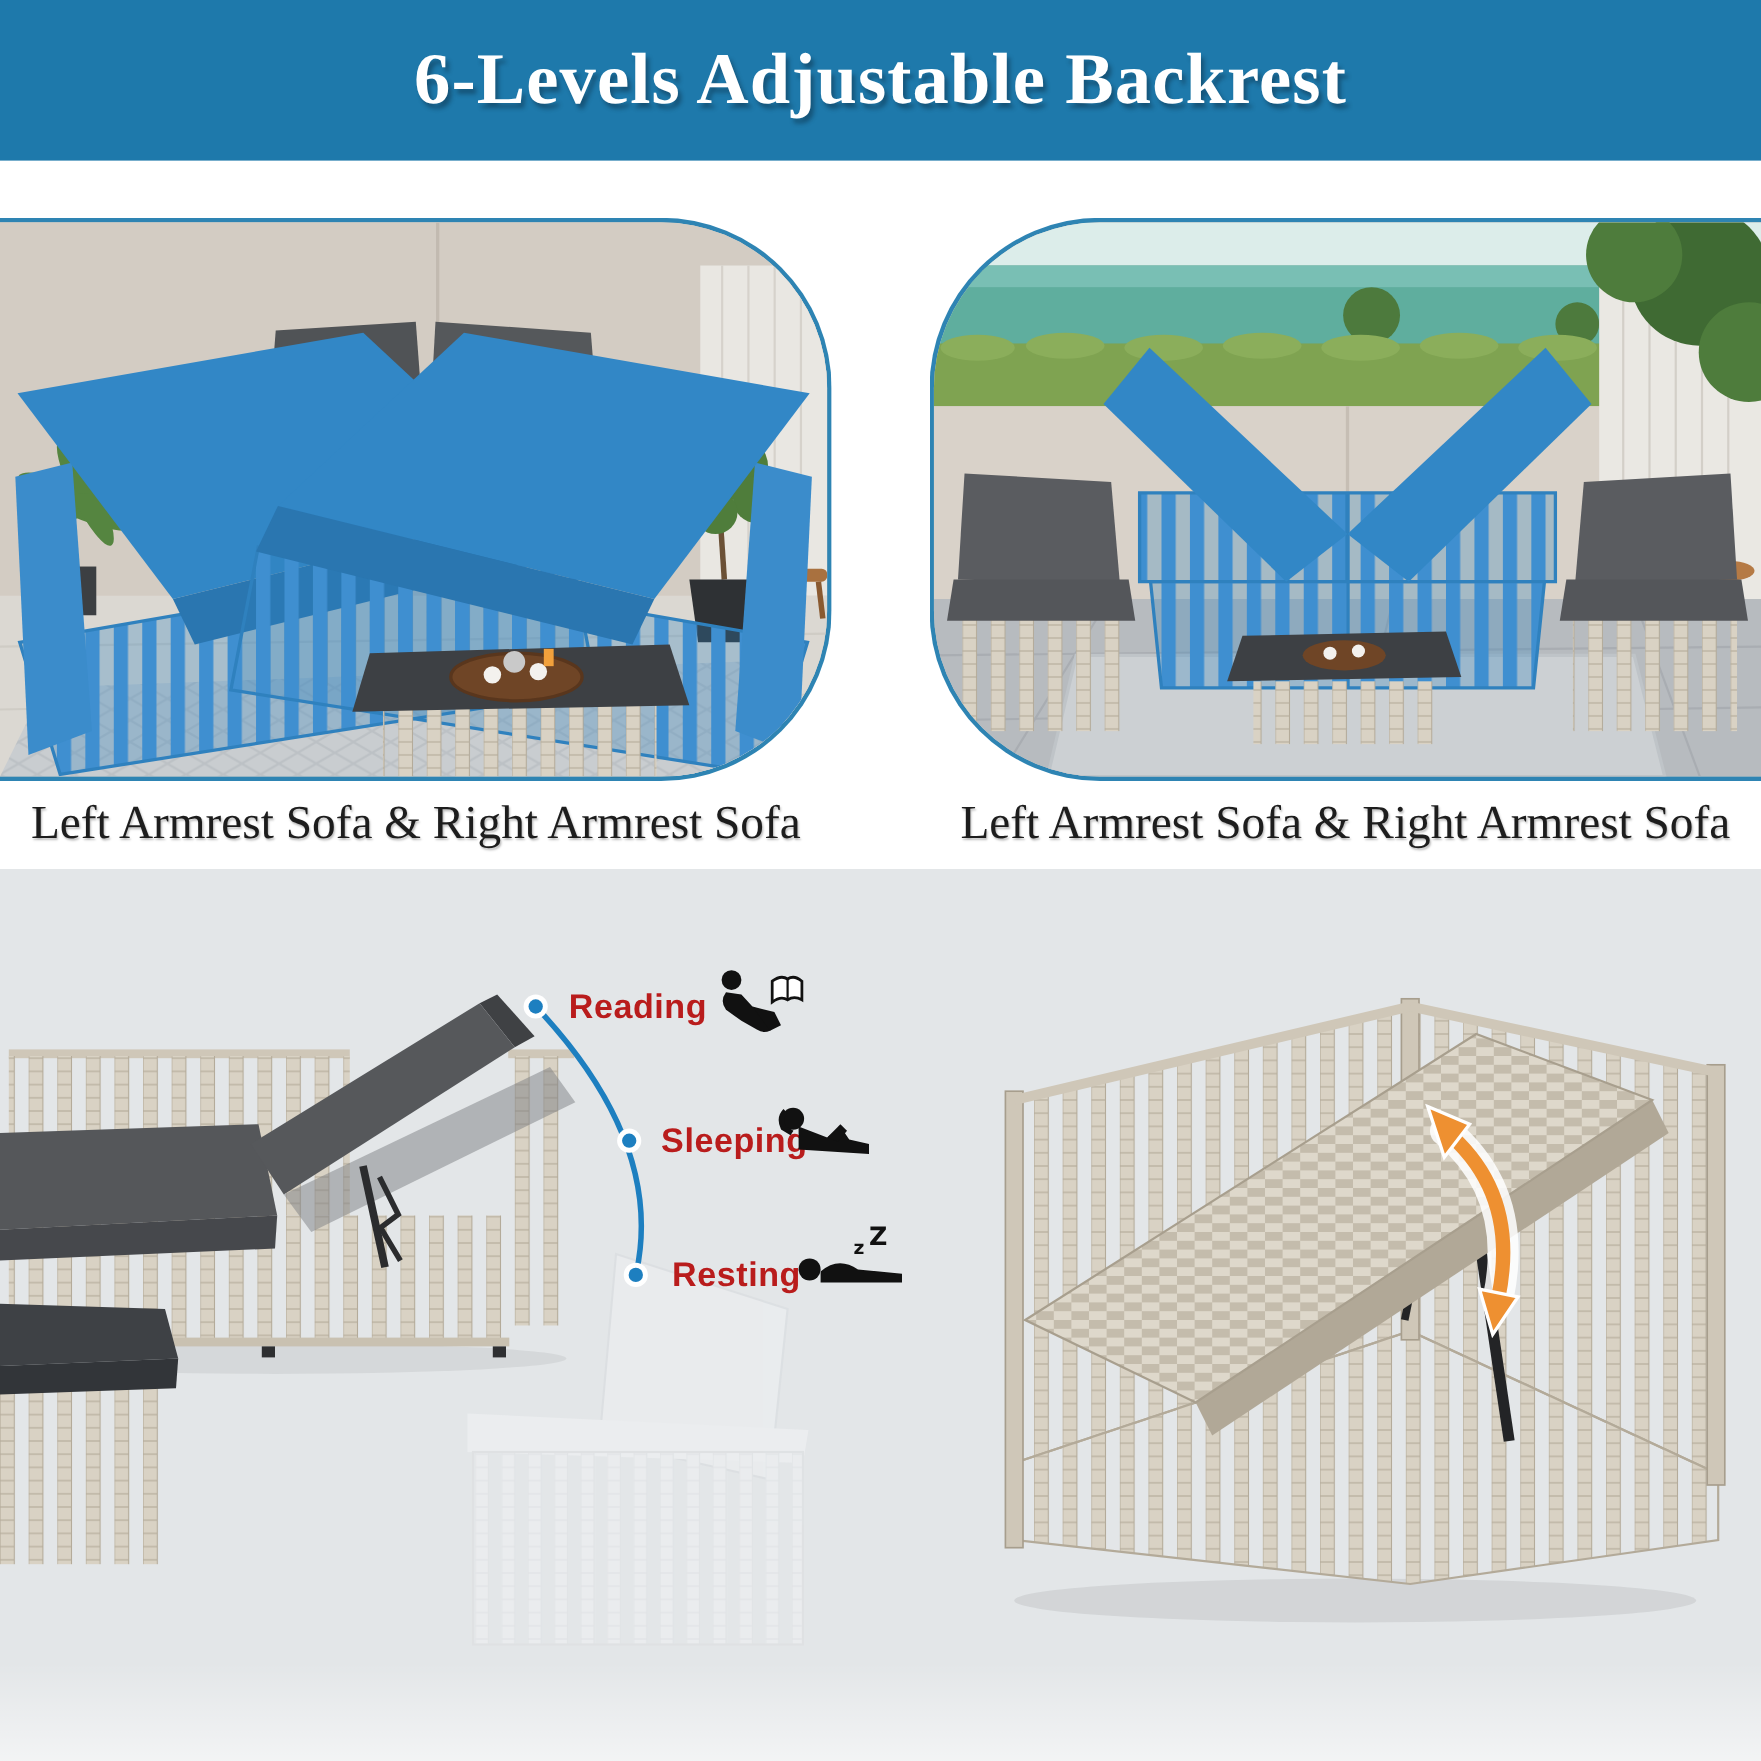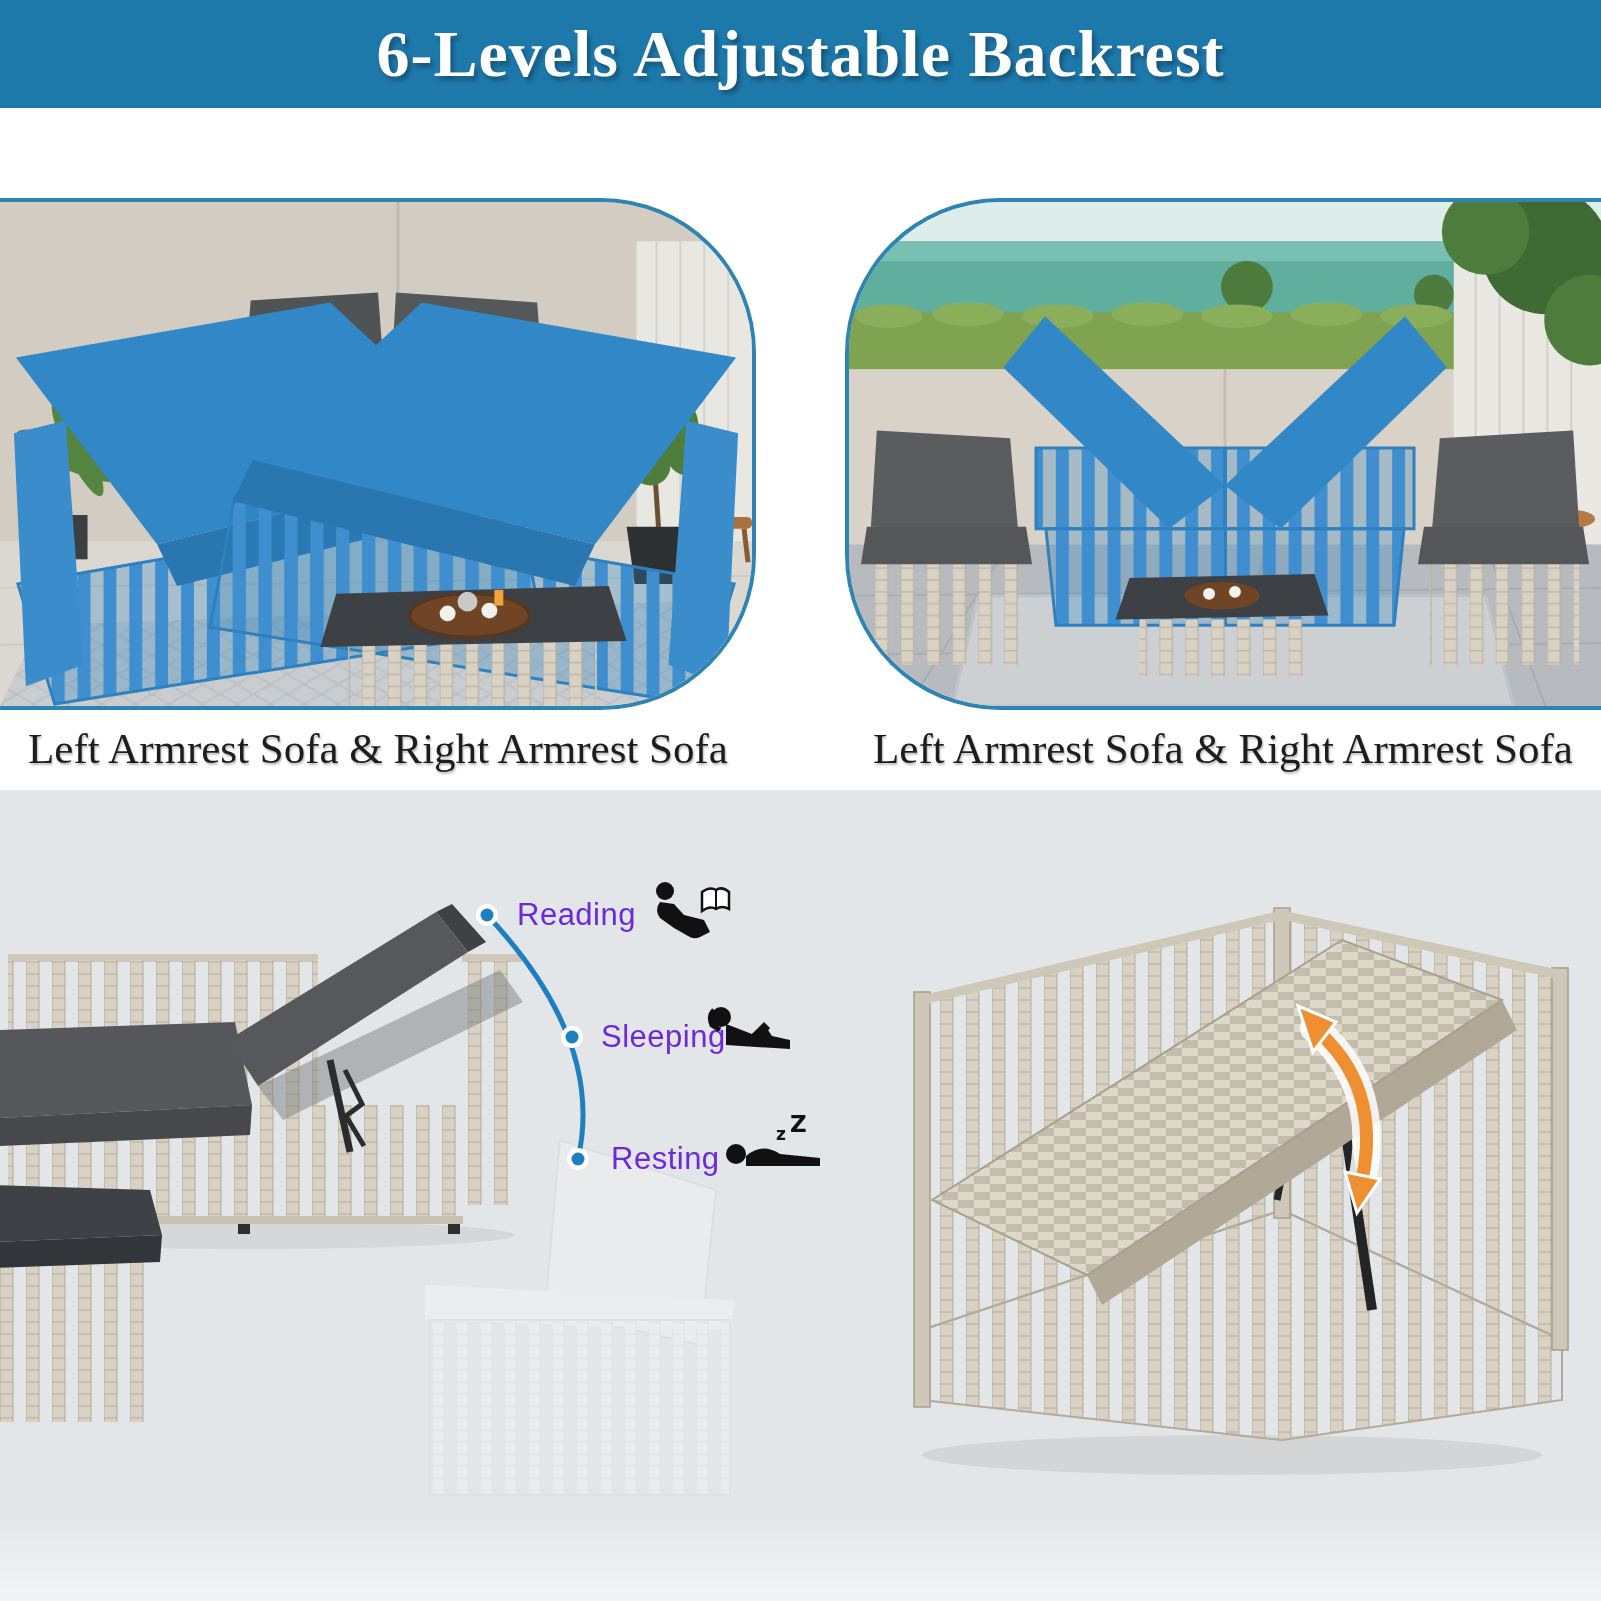--- a/index.html
+++ b/index.html
@@ -16,21 +16,21 @@
     --wicker-shade:#b4ab9a;
     --text-dark:#1d1d1d;
   }
   html,body{margin:0;padding:0;background:#ffffff;}
   .page{
     position:relative;width:1601px;height:1601px;overflow:hidden;background:#ffffff;
     font-family:"Liberation Sans", sans-serif;
   }
   
   .banner{
-    position:absolute;top:0;left:0;width:1601px;height:108px;
+    position:absolute;top:0;left:0;width:1601px;height:146px;
     background:var(--banner-blue);
     display:flex;align-items:center;justify-content:center;
   }
   .banner h1{
     margin:0;color:#ffffff;
     font-family:"Liberation Serif", serif;font-weight:700;font-size:66px;letter-spacing:1px;
     text-shadow:3px 4px 4px rgba(10,40,60,.45);
   }
   
   .photo{
@@ -58,21 +58,21 @@
     position:absolute;left:0;bottom:0;width:100%;height:90px;
     background:linear-gradient(to bottom, rgba(255,255,255,0), rgba(255,255,255,.55));
   }
   .illus{position:absolute;}
   .illus svg{display:block;width:100%;height:100%;}
   .illus.left-demo{left:0;top:100px;width:745px;height:625px;}
   .illus.right-demo{left:862px;top:90px;width:738px;height:625px;}
   
   .anno-curve{position:absolute;left:0;top:0;width:1601px;height:811px;pointer-events:none;}
   .level-label{
-    position:absolute;font-size:31px;color:#6d28d9;letter-spacing:.5px;white-space:nowrap;
+    position:absolute;font-size:31px;color:#b91c1c;letter-spacing:.5px;white-space:nowrap;font-weight:bold;
   }
   .level-label.reading{left:517px;top:107px;}
   .level-label.resting{left:601px;top:229px;}
   .level-label.sleeping{left:611px;top:351px;}
   .level-icon{position:absolute;}
   .level-icon svg{display:block;width:100%;height:100%;}
   .level-icon.reading{left:648px;top:90px;width:88px;height:68px;}
   .level-icon.resting{left:706px;top:210px;width:88px;height:60px;}
   .level-icon.sleeping{left:724px;top:324px;width:102px;height:62px;}
 </style>

